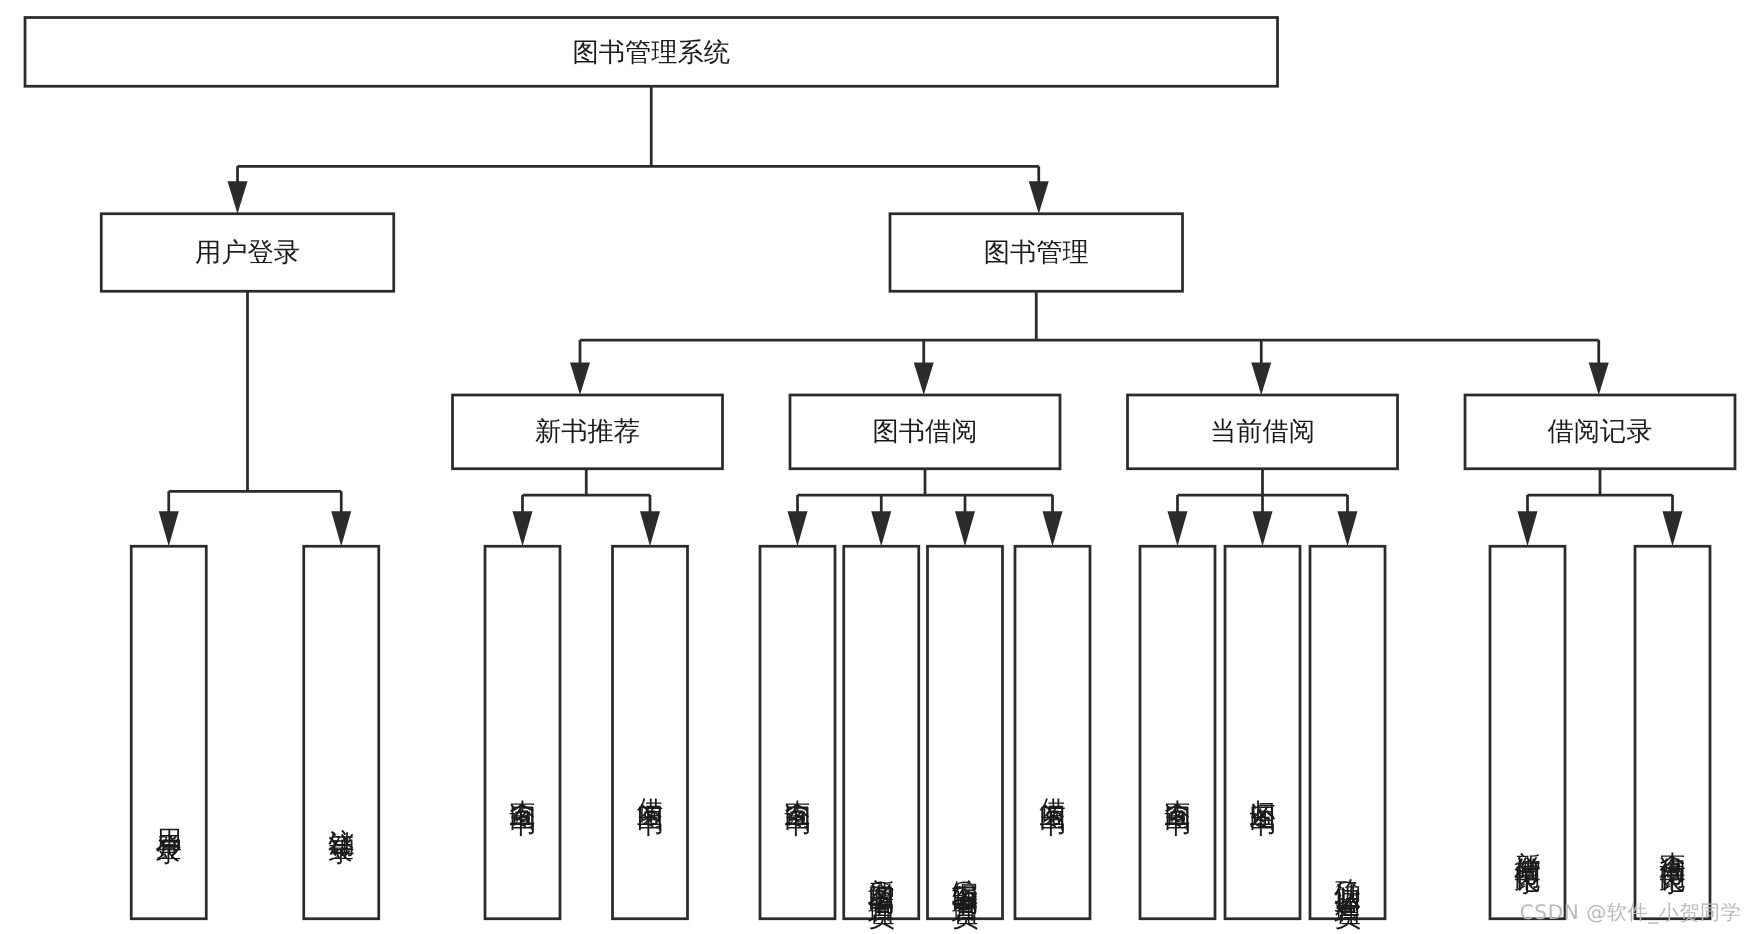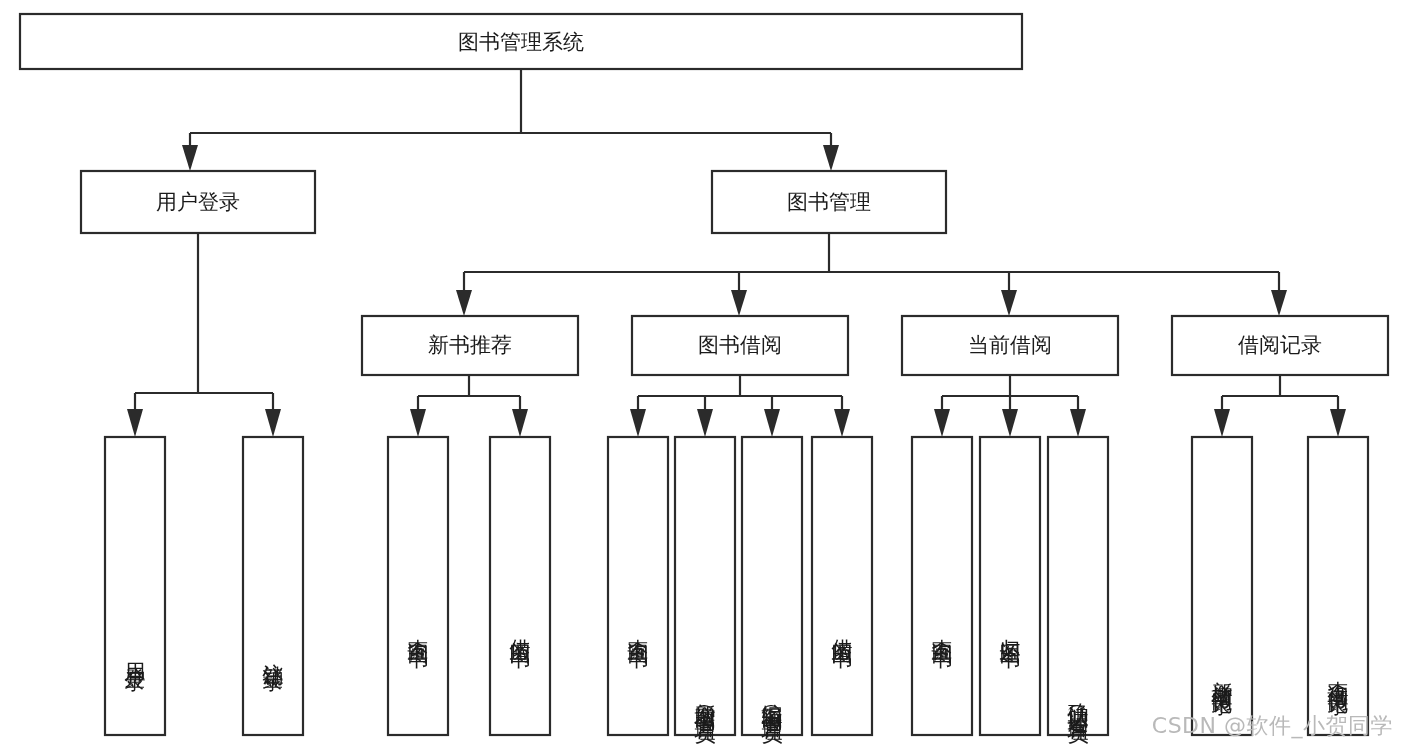--- a/index.html
+++ b/index.html
@@ -53,21 +53,21 @@
   }
   .arrow-head {
     fill: #2b2b2b;
     stroke: none;
   }
   .watermark {
     position: absolute;
     right: 12px;
     bottom: 6px;
     font-family: "DejaVu Sans", "Liberation Sans", sans-serif;
-    font-size: 22px;
+    font-size: 16px;
     color: #b9b9b9;
     letter-spacing: 0.5px;
     white-space: nowrap;
     user-select: none;
   }
 </style>
 </head>
 <body>
 
 <div id="diagram-root">

